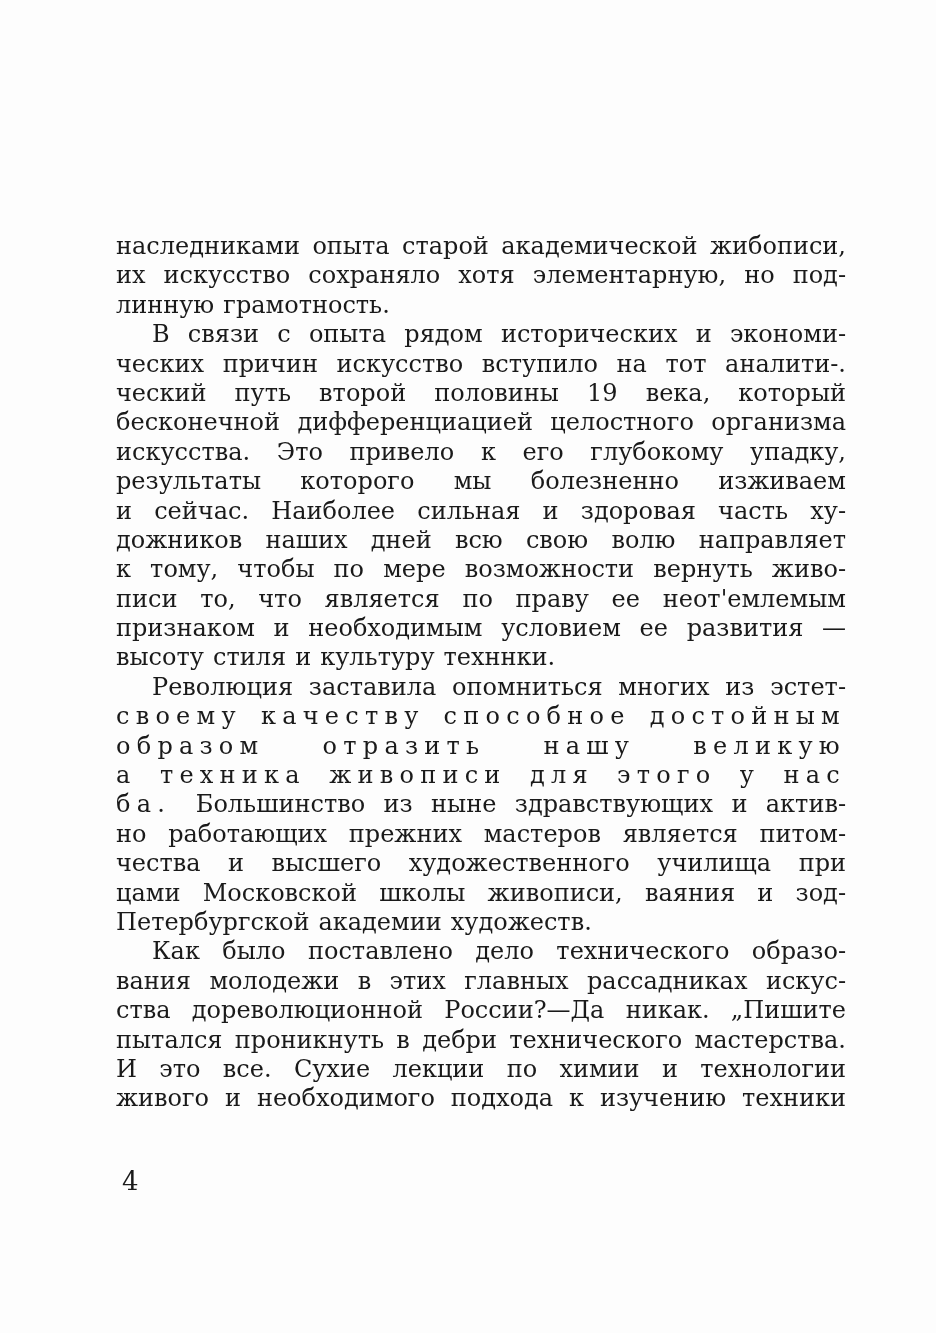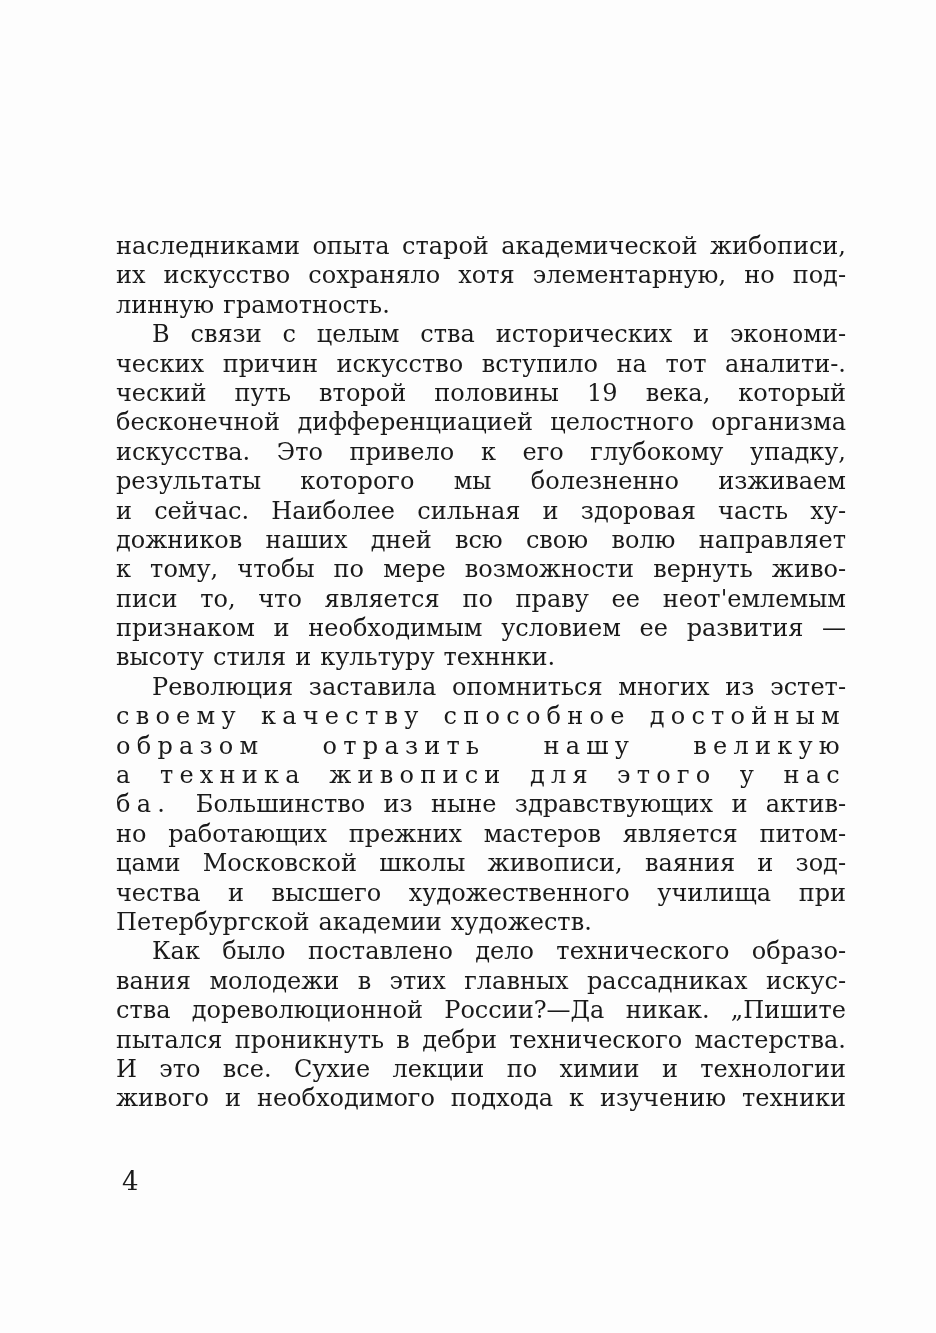--- a/index.html
+++ b/index.html
@@ -54,40 +54,40 @@
   }
 </style>
 </head>
 <body>
 
 <div class="page">
   <div class="text-block">
       <div class="line"><span>наследниками опыта старой академической жибописи,</span></div>
       <div class="line"><span>их искусство сохраняло хотя элементарную, но под-</span></div>
       <div class="line noju"><span>линную  грамотность.</span></div>
-      <div class="line indent"><span>В связи с целым ства исторических и экономи-</span></div>
+      <div class="line indent"><span>В связи с опыта рядом исторических и экономи-</span></div>
       <div class="line"><span>ческих причин искусство вступило на тот аналити-.</span></div>
       <div class="line"><span>ческий путь второй половины 19 века, который отмечен</span></div>
       <div class="line"><span>бесконечной дифференциацией целостного организма</span></div>
       <div class="line"><span>искусства. Это привело к его глубокому упадку,</span></div>
       <div class="line"><span>результаты которого мы болезненно изживаем</span></div>
       <div class="line"><span>и сейчас. Наиболее сильная и здоровая часть ху-</span></div>
       <div class="line"><span>дожников наших дней всю свою волю направляет</span></div>
       <div class="line"><span>к тому, чтобы по мере возможности вернуть живо-</span></div>
       <div class="line"><span>писи то, что является по праву ее неот'емлемым</span></div>
       <div class="line"><span>признаком и необходимым условием ее развития —</span></div>
       <div class="line noju"><span>высоту стиля и культуру техннки.</span></div>
       <div class="line indent"><span>Революция заставила опомниться многих из эстет-</span></div>
       <div class="line"><span class="sp">своему качеству способное достойным</span></div>
       <div class="line"><span class="sp">образом отразить нашу великую эпоху,</span></div>
       <div class="line"><span class="sp">а техника живописи для этого у нас сла-</span></div>
       <div class="line"><span class="sp">ба. </span><span>Большинство из ныне  здравствующих и актив-</span></div>
       <div class="line"><span>но работающих прежних  мастеров является питом-</span></div>
+      <div class="line"><span>чества и высшего художественного училища при</span></div>
       <div class="line"><span>цами Московской школы живописи, ваяния и зод-</span></div>
-      <div class="line"><span>чества и высшего художественного училища при</span></div>
       <div class="line noju"><span>Петербургской академии художеств.</span></div>
       <div class="line indent"><span>Как было поставлено дело технического образо-</span></div>
       <div class="line"><span>вания молодежи в этих главных рассадниках искус-</span></div>
       <div class="line"><span>ства дореволюционной России?—Да никак. „Пишите</span></div>
       <div class="line"><span>пытался проникнуть в дебри технического мастерства.</span></div>
       <div class="line"><span>И это все. Сухие лекции по химии и технологии</span></div>
       <div class="line"><span>живого и необходимого подхода к изучению техники</span></div>
     </div>
   <div class="page-number">4</div>
 </div>

